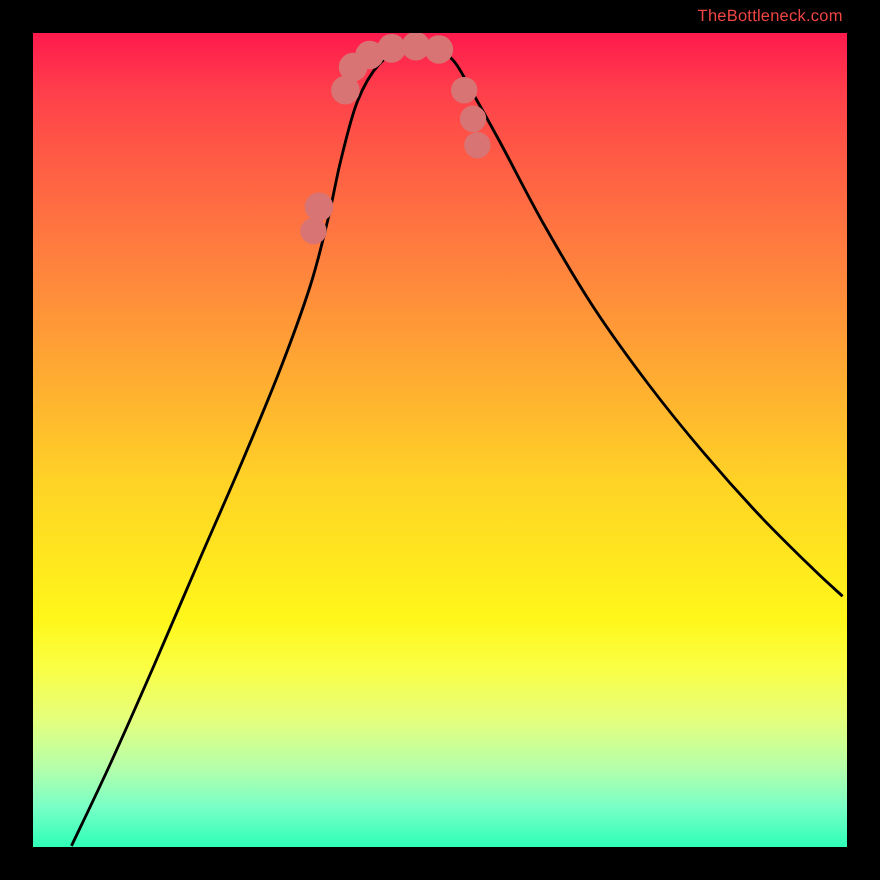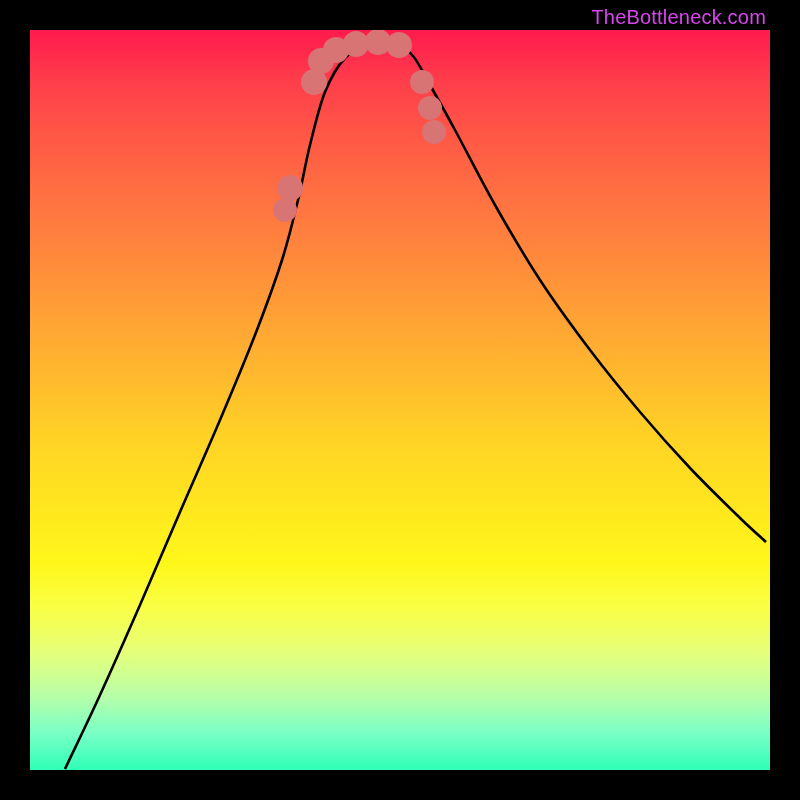--- a/index.html
+++ b/index.html
@@ -31,22 +31,22 @@
       #e6ff7a 84%,
       #b8ffa8 90%,
       #7affc6 95%,
       #2effb8 100%
     );
   }
   .watermark {
     position: absolute;
     top: 6px;
     right: 34px;
-    color: #d946ef;
-    font-size: 20px;
+    color: #ef4444;
+    font-size: 15px;
     font-weight: 400;
     letter-spacing: 0.2px;
     z-index: 10;
   }
   svg.curves {
     position: absolute;
     left: 0;
     top: 0;
     width: 740px;
     height: 740px;

